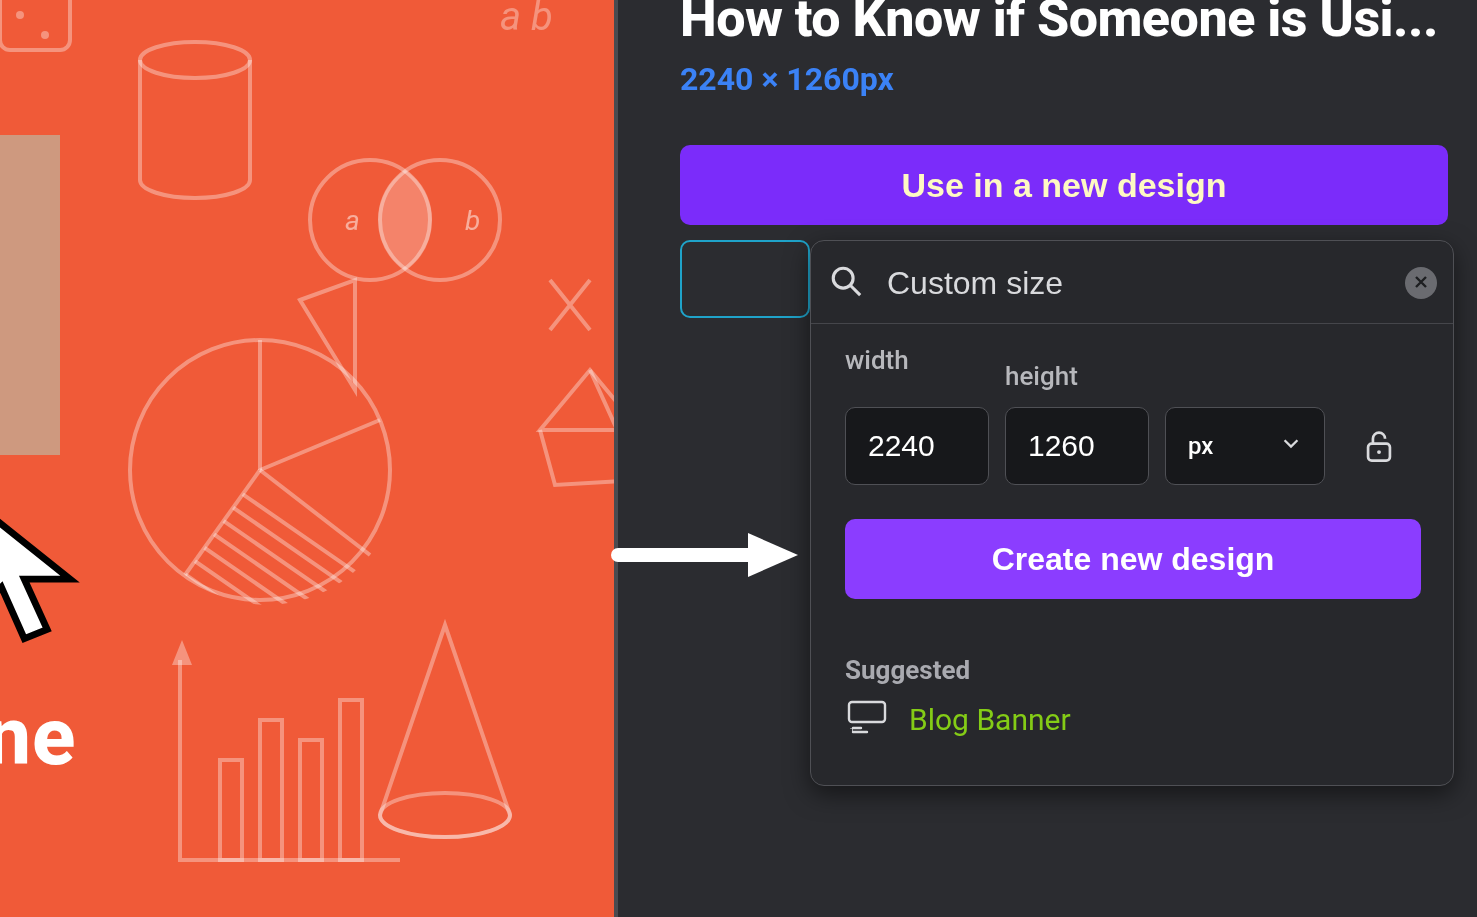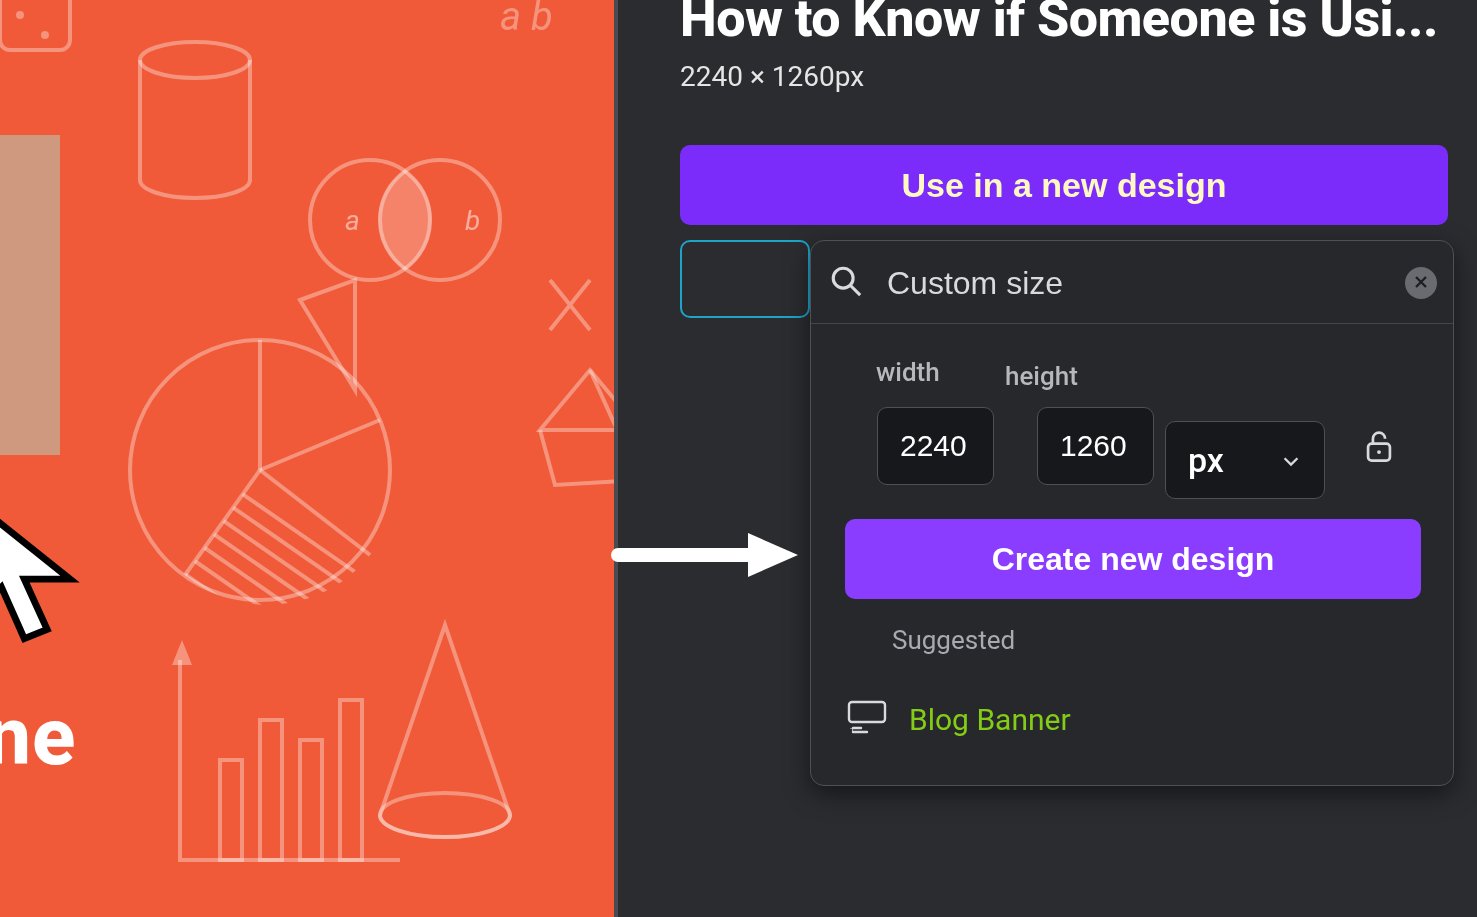--- a/index.html
+++ b/index.html
@@ -59,23 +59,23 @@
     position: absolute;
     left: 62px; top: -12px;
     color: #fff;
     font-weight: 800;
     font-size: 52px;
     letter-spacing: -0.5px;
   }
   .design-dims {
     position: absolute;
     left: 62px; top: 60px;
-    color: #e5e5e5;
-    font-weight: 400;
-    font-size: 28px;
+    color: #3b82f6;
+    font-weight: 700;
+    font-size: 32px;
   }
 
   .primary-btn {
     position: absolute;
     left: 62px; top: 145px;
     width: 768px; height: 80px;
     background: #7b2cfa;
     border: none;
     border-radius: 10px;
     color: #fef9c3;
@@ -136,49 +136,48 @@
     left: 0; top: 82px;
     width: 100%; height: 1px;
     background: #45464b;
   }
 
   .field-label {
     color: #b7b8bc;
     font-size: 26px;
     font-weight: 500;
   }
-  .label-width  { position: absolute; left: 34px;  top: 116px; margin-left: 31px; }
+  .label-width  { position: absolute; left: 34px;  top: 104px; }
   .label-height { position: absolute; left: 194px; top: 120px; }
 
   .num-input {
     position: absolute;
     top: 166px;
-    width: 117px; height: 78px;
+    width: 144px; height: 78px;
     background: #17181b;
     border: 1px solid #4f5055;
     border-radius: 10px;
     color: #fff;
     font-size: 30px;
     font-weight: 500;
     padding: 16px 22px;
     outline: none;
-    margin-left: 32px;
   }
   .inp-width  { left: 34px; }
   .inp-height { left: 194px; }
 
   .unit-select {
     position: absolute;
-    left: 354px; top: 180px;
+    left: 354px; top: 166px;
     width: 160px; height: 78px;
     background: #17181b;
     border: 1px solid #4f5055;
     border-radius: 10px;
     color: #fff;
-    font-size: 34px;
+    font-size: 24px;
     font-weight: 500;
     display: flex; align-items: center; justify-content: space-between;
     padding: 0 22px;
     cursor: pointer;
   }
   .unit-select svg { width: 22px; height: 22px; }
 
   .lock-btn {
     position: absolute;
     left: 548px; top: 186px;
@@ -196,25 +195,24 @@
     border: none;
     border-radius: 10px;
     color: #fff;
     font-size: 32px;
     font-weight: 700;
     cursor: pointer;
   }
 
   .suggested-label {
     position: absolute;
-    left: 34px; top: 384px;
+    left: 34px; top: 414px;
     color: #a9aab0;
     font-size: 26px;
-    font-weight: 400;
-    margin-left: 47px;
+    font-weight: 700;
   }
 
   .suggested-item {
     position: absolute;
     left: 30px; top: 448px;
     width: 584px; height: 60px;
     display: flex; align-items: center; gap: 22px;
     padding: 4px 6px;
     border-radius: 8px;
     cursor: pointer;

